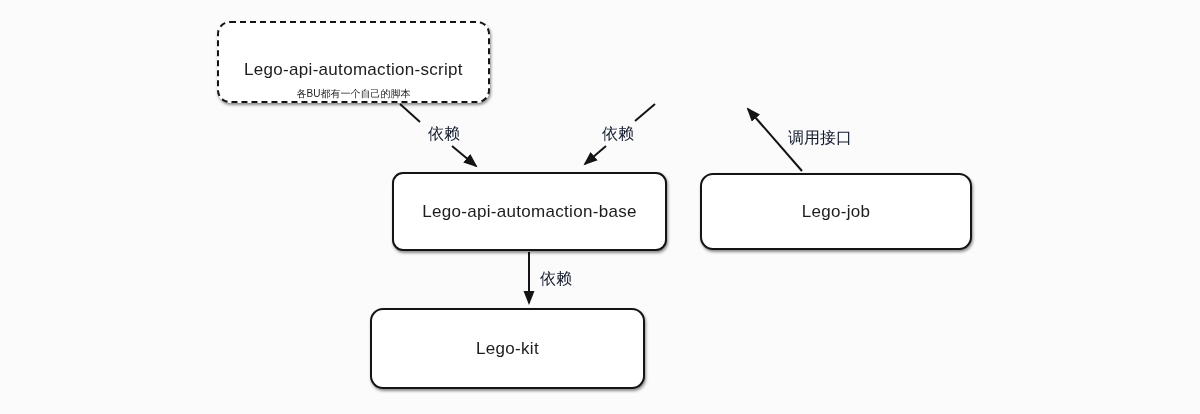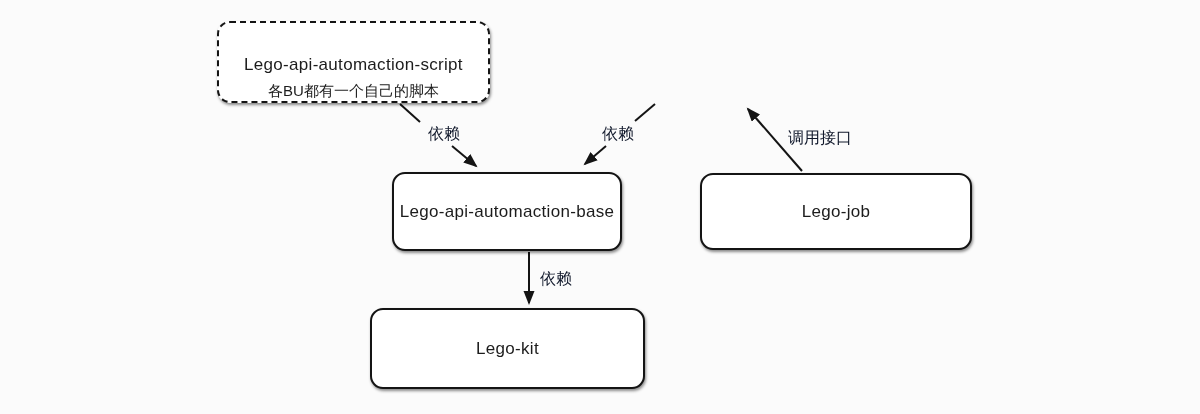--- a/index.html
+++ b/index.html
@@ -24,24 +24,24 @@
     border-radius: 13px;
     display: flex;
     flex-direction: column;
     align-items: center;
     justify-content: center;
     text-align: center;
     color: #1c1c1c;
     box-shadow: 1px 2px 3px rgba(0,0,0,0.45);
   }
   .node .title { font-size: 17px; letter-spacing: 0.3px; }
-  .node .subtitle { font-size: 15px; margin-top: 7px; }
+  .node .subtitle { font-size: 10px; margin-top: 7px; }
   .node-script { left: 217px; top: 21px;  width: 273px; height: 82px; border-style: dashed; justify-content: flex-end; }
   .node-web    { left: 566px; top: 23px;  width: 274px; height: 79px; }
-  .node-base   { left: 392px; top: 172px; width: 230px; height: 79px; }
+  .node-base   { left: 392px; top: 172px; width: 275px; height: 79px; border-radius: 11px; }
   .node-job    { left: 700px; top: 173px; width: 272px; height: 77px; }
   .node-kit    { left: 370px; top: 308px; width: 275px; height: 81px; }
   .edge-label {
     position: absolute;
     transform: translate(-50%, -50%);
     font-size: 16px;
     color: #0f172a;
     white-space: nowrap;
   }
   .lbl-dep-script { left: 444px; top: 134px; }

